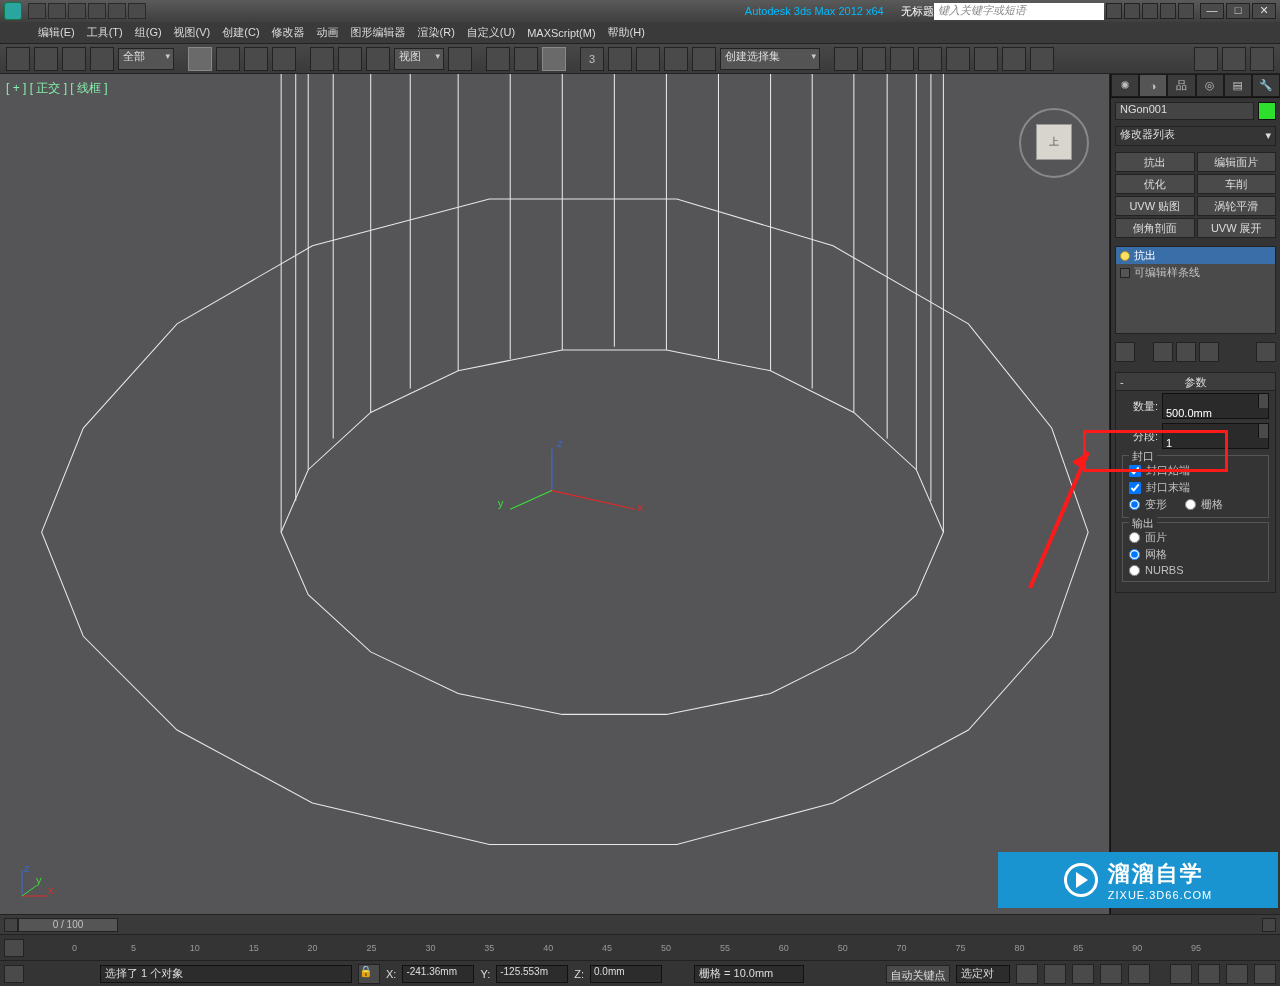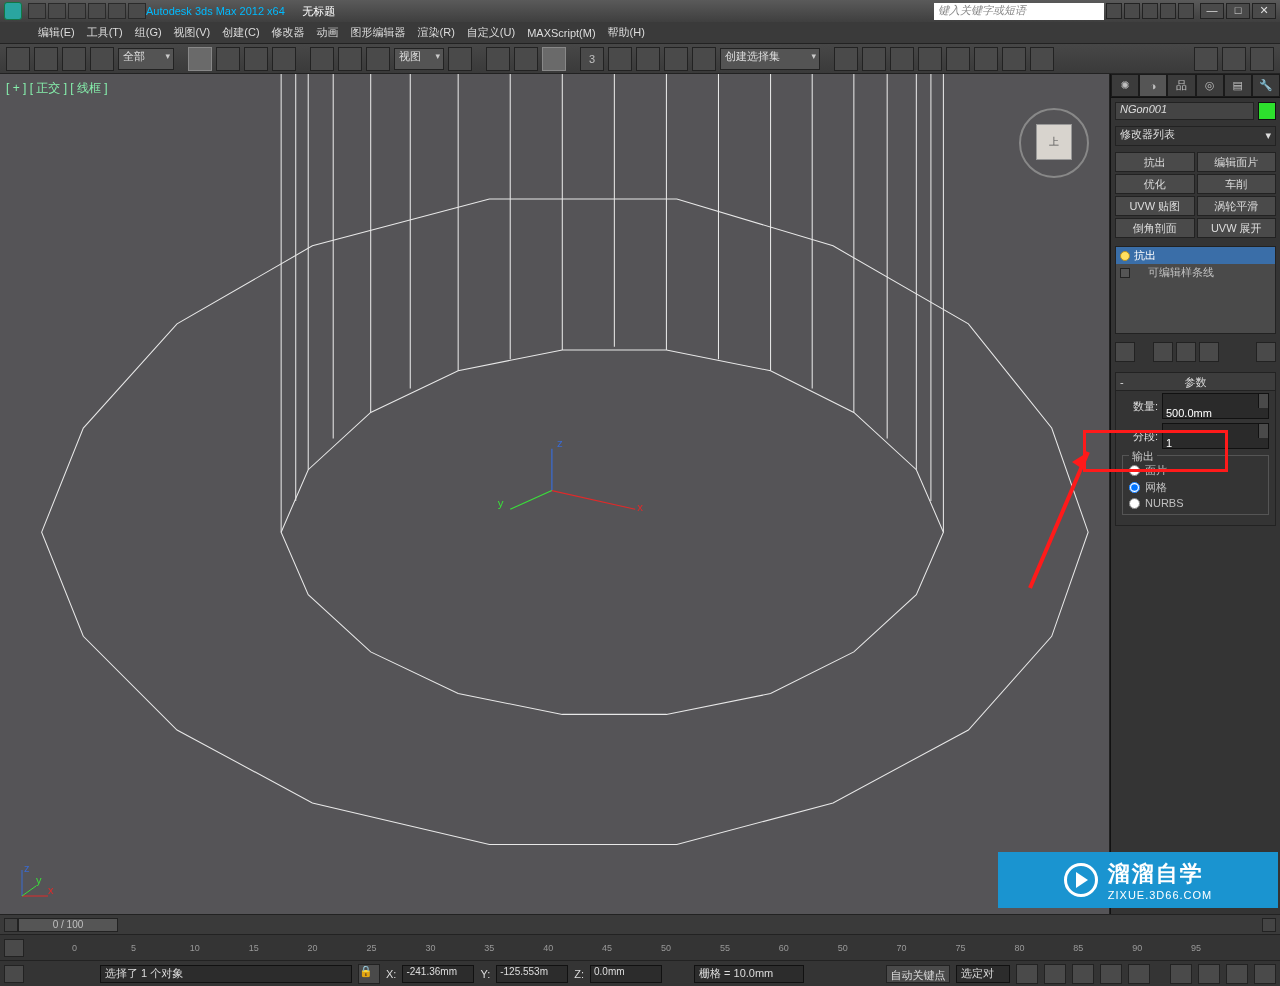--- a/index.html
+++ b/index.html
@@ -3,21 +3,21 @@
 <meta charset="utf-8">
 <style>
 * { margin: 0; padding: 0; box-sizing: border-box; font-family: "Microsoft YaHei", SimSun, sans-serif; font-size: 11px; }
 body { background: #3a3a3a; color: #c0c0c0; width: 1280px; height: 986px; overflow: hidden; position: relative; }
 
 
 .titlebar { height: 22px; background: linear-gradient(#5a5a5a, #3f3f3f); display: flex; align-items: center; padding: 0 4px; color: #fff; }
 .titlebar .app-icon { width: 18px; height: 18px; background: #2aa5a0; border-radius: 3px; margin-right: 6px; border: 1px solid #174; }
 .titlebar .qat { display: flex; gap: 2px; }
 .titlebar .qat .qb { width: 18px; height: 16px; background: #4a4a4a; border: 1px solid #2a2a2a; }
-.titlebar .center { flex: 1; text-align: left; color: #0bf; font-size: 12px; }
+.titlebar .center { flex: 1; text-align: right; color: #0bf; font-size: 12px; }
 .titlebar .center .doc { color: #fff; margin-left: 14px; }
 .titlebar .search { width: 170px; height: 17px; background: #fff; color: #888; padding: 0 4px; font-style: italic; }
 .titlebar .winbtns { display: flex; gap: 2px; margin-left: 6px; }
 .titlebar .wb { width: 24px; height: 16px; background: #4a4a4a; border: 1px solid #222; text-align: center; line-height: 12px; color: #ddd; }
 .titlebar .ticon { width: 16px; height: 16px; background: #4a4a4a; border: 1px solid #222; margin-left: 2px; }
 
 
 .menubar { height: 22px; background: #3a3a3a; display: flex; align-items: center; padding: 0 6px; border-bottom: 1px solid #222; }
 .menubar .mi { padding: 2px 6px; color: #ddd; cursor: default; }
 
@@ -41,32 +41,32 @@
 .viewcube .ring { position: absolute; inset: 0; border: 2px solid #888; border-radius: 50%; }
 
 
 .axis { position: absolute; left: 14px; bottom: 10px; width: 40px; height: 40px; }
 
 
 .cmdpanel { width: 170px; background: #343434; display: flex; flex-direction: column; border-left: 1px solid #111; }
 .cp-tabs { display: flex; height: 24px; background: #2f2f2f; border-bottom: 1px solid #111; }
 .cp-tab { flex: 1; border: 1px solid #1a1a1a; display: flex; align-items: center; justify-content: center; background: #3b3b3b; }
 .cp-tab.active { background: #555; }
-.cp-row { display: flex; padding: 4px; gap: 4px; align-items: center; font-style: italic; }
+.cp-row { display: flex; padding: 4px; gap: 4px; align-items: center; }
 .cp-namebox { flex: 1; height: 18px; background: #444; border: 1px solid #222; padding: 0 4px; color: #ddd; }
 .cp-color { width: 18px; height: 18px; background: #2de02d; border: 1px solid #111; }
 .cp-dd { margin: 2px 4px; height: 20px; background: #353535; border: 1px solid #222; color: #ddd; padding: 0 4px; position: relative; }
 .cp-dd::after { content: "▾"; position: absolute; right: 4px; top: 2px; }
 
 .cp-btn-grid { display: grid; grid-template-columns: 1fr 1fr; gap: 2px; padding: 4px; }
 .cp-btn { height: 20px; background: #4a4a4a; border: 1px solid #222; color: #ddd; text-align: center; line-height: 18px; font-size: 11px; }
 
 .cp-stack { margin: 4px; background: #4a4a4a; border: 1px solid #222; height: 88px; }
 .cp-stack .sel { background: #3a6ea8; color: #fff; padding: 1px 4px; display: flex; align-items: center; gap: 4px; }
-.cp-stack .row2 { padding: 1px 4px; display: flex; align-items: center; gap: 18px; }
+.cp-stack .row2 { padding: 1px 4px; display: flex; align-items: center; gap: 4px; }
 .cp-stack .bulb { width: 10px; height: 10px; border-radius: 50%; background: #ffe060; border: 1px solid #b89020; }
 .cp-stack .box { width: 10px; height: 10px; background: #555; border: 1px solid #222; }
 
 .cp-toolrow { display: flex; gap: 3px; padding: 4px; justify-content: flex-start; }
 .cp-toolrow .tb2 { width: 20px; height: 20px; background: #4a4a4a; border: 1px solid #222; }
 
 .rollout { margin: 6px 4px 0 4px; border: 1px solid #222; background: #343434; padding-bottom: 6px; }
 .rollout .hdr { height: 18px; background: #3d3d3d; border-bottom: 1px solid #222; text-align: center; line-height: 18px; color: #ddd; position: relative; }
 .rollout .hdr .minus { position: absolute; left: 4px; }
 .param-row { display: flex; align-items: center; padding: 2px 6px; gap: 4px; }
@@ -303,20 +303,41 @@
       <div class="hdr"><span class="minus">-</span><span>参数</span></div>
       <div class="param-row">
         <span class="lbl">数量:</span>
         <div class="spinner"><span>500.0mm</span><div class="arrows"></div></div>
       </div>
       <div class="param-row">
         <span class="lbl">分段:</span>
         <div class="spinner"><span>1</span><div class="arrows"></div></div>
       </div>
 
+      <div class="group">
+        <span class="gl">封口</span>
+        <label class="chk">
+            <input type="checkbox" checked="" style="">
+            <span>封口始端</span>
+          </label>
+        <label class="chk">
+            <input type="checkbox" checked="" style="">
+            <span>封口末端</span>
+          </label>
+        <div style="display:flex;gap:18px">
+          <label class="rad">
+              <input type="radio" name="cap" checked="" style="">
+              <span>变形</span>
+            </label>
+          <label class="rad">
+              <input type="radio" name="cap" style="">
+              <span>栅格</span>
+            </label>
+        </div>
+      </div>
 
       <div class="group">
         <span class="gl">输出</span>
         <label class="rad">
             <input type="radio" name="out" style="">
             <span>面片</span>
           </label>
         <label class="rad">
             <input type="radio" name="out" checked="" style="">
             <span>网格</span>

